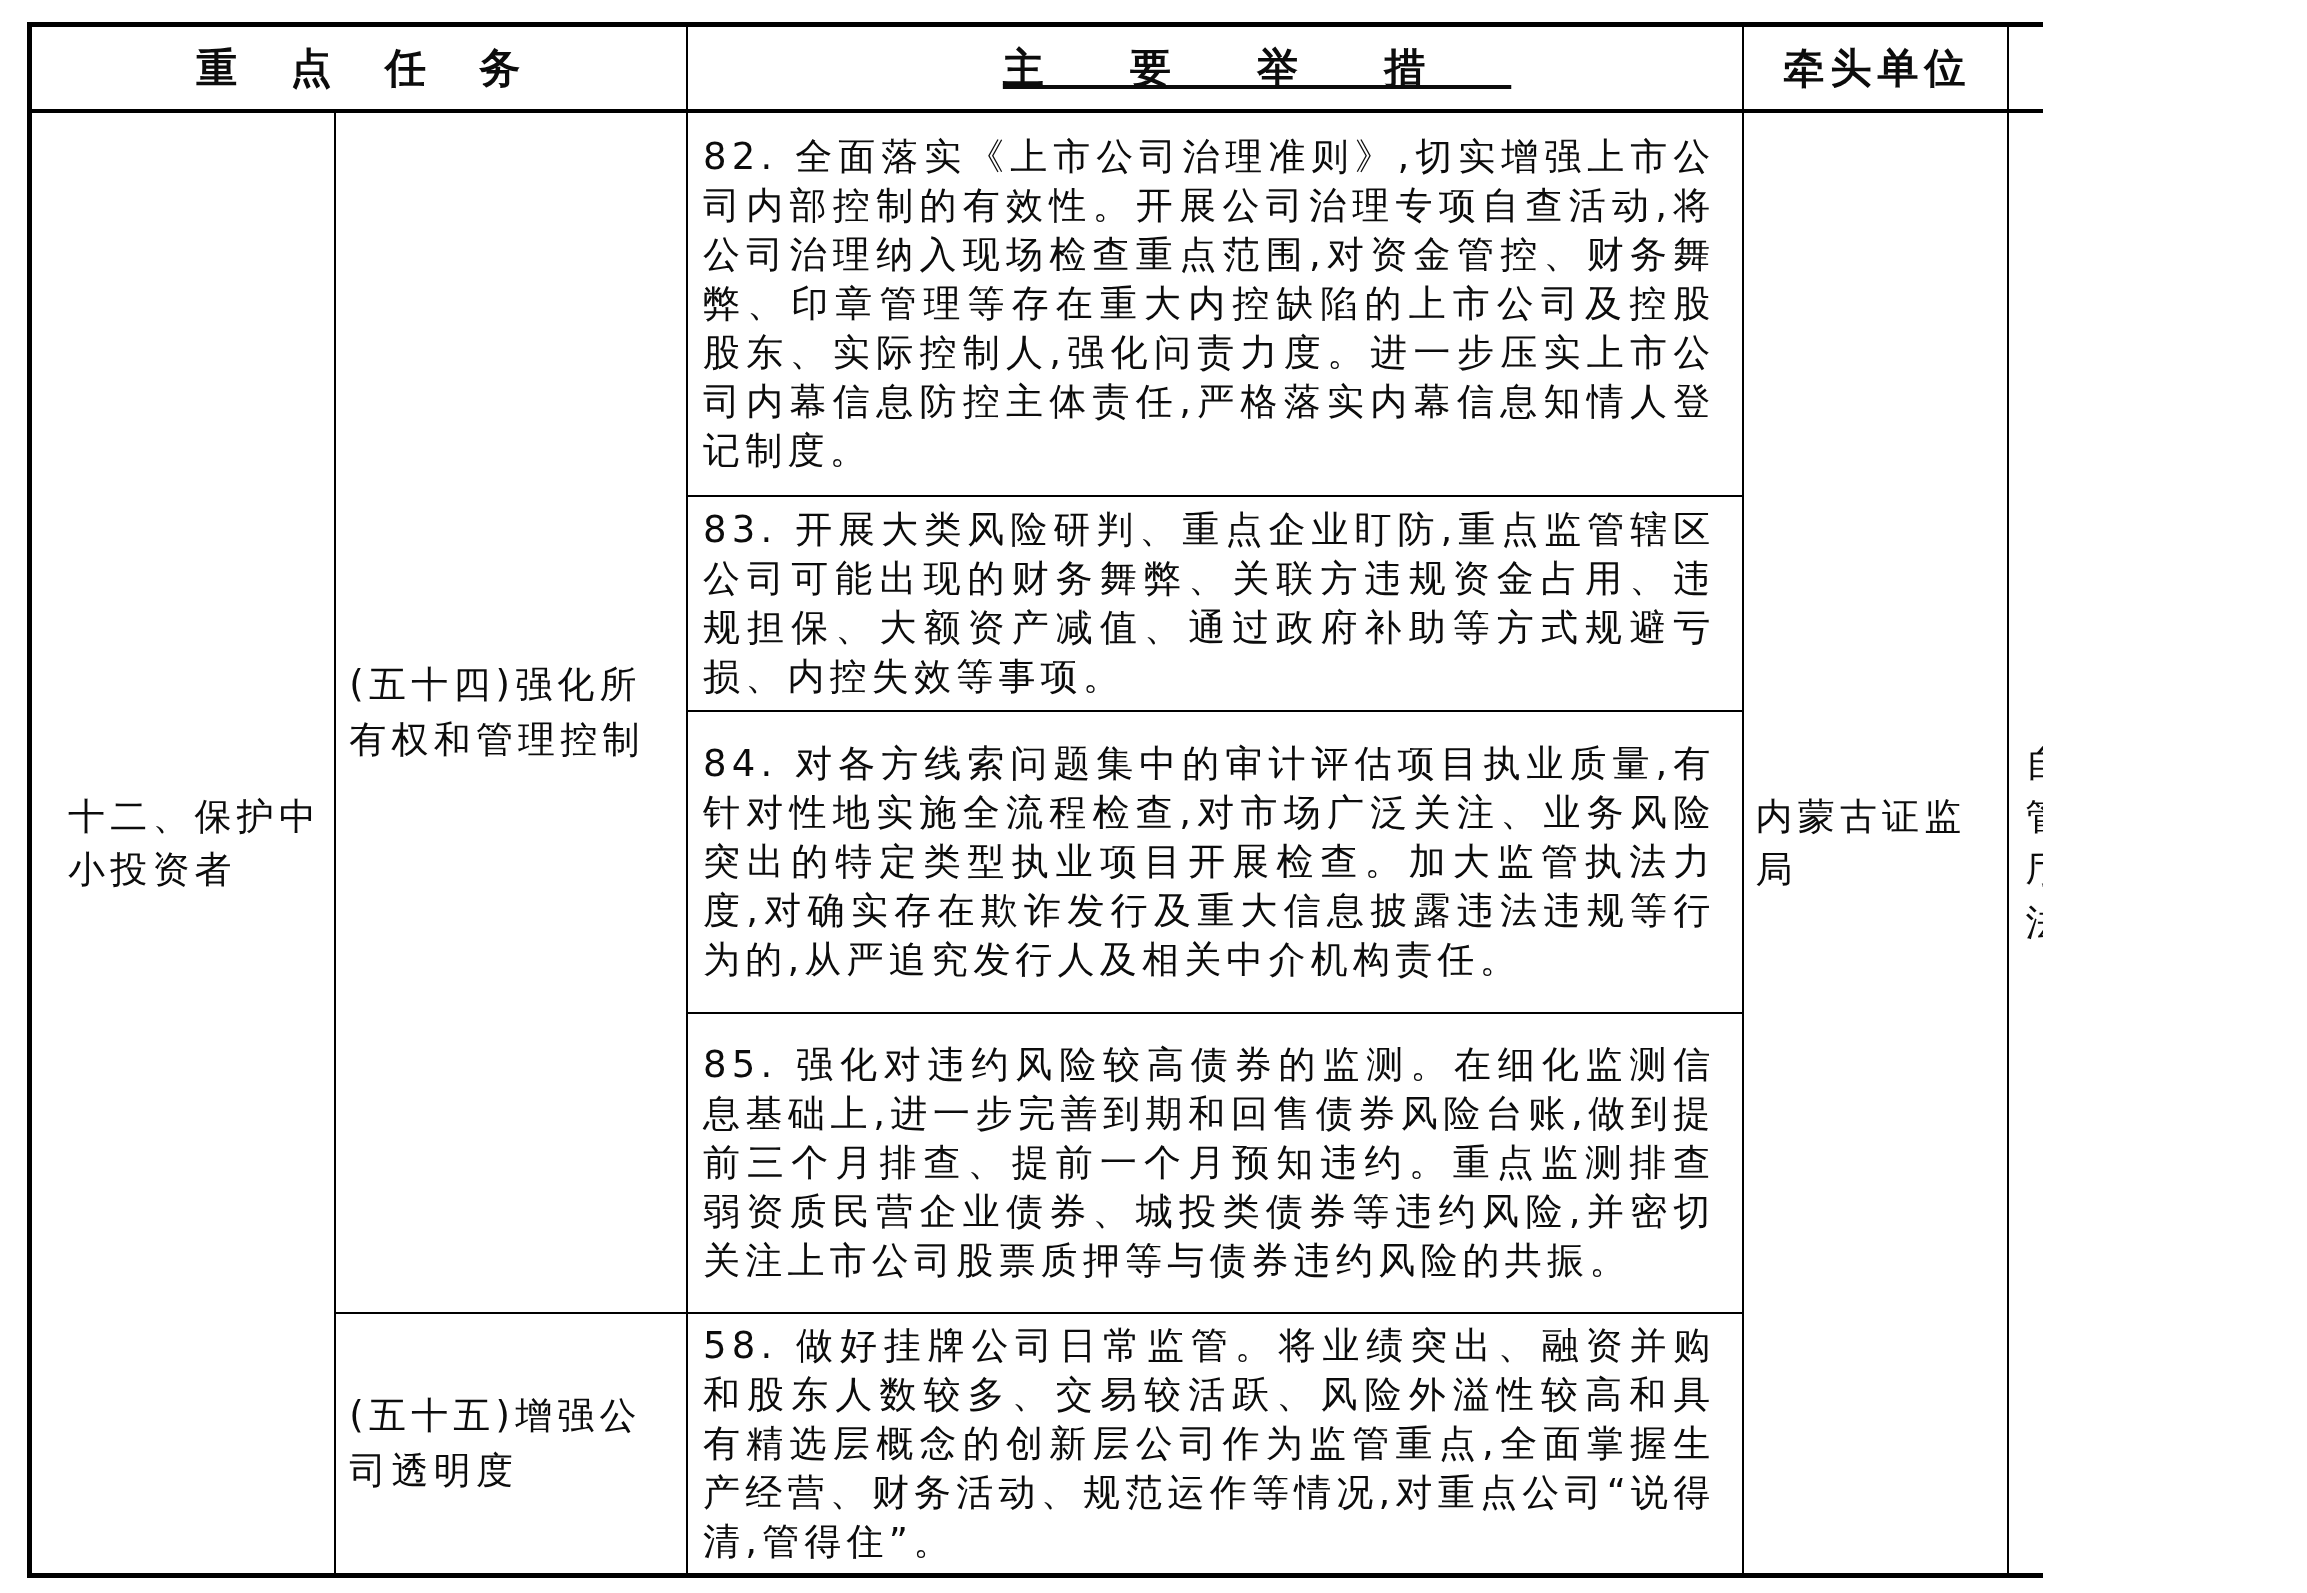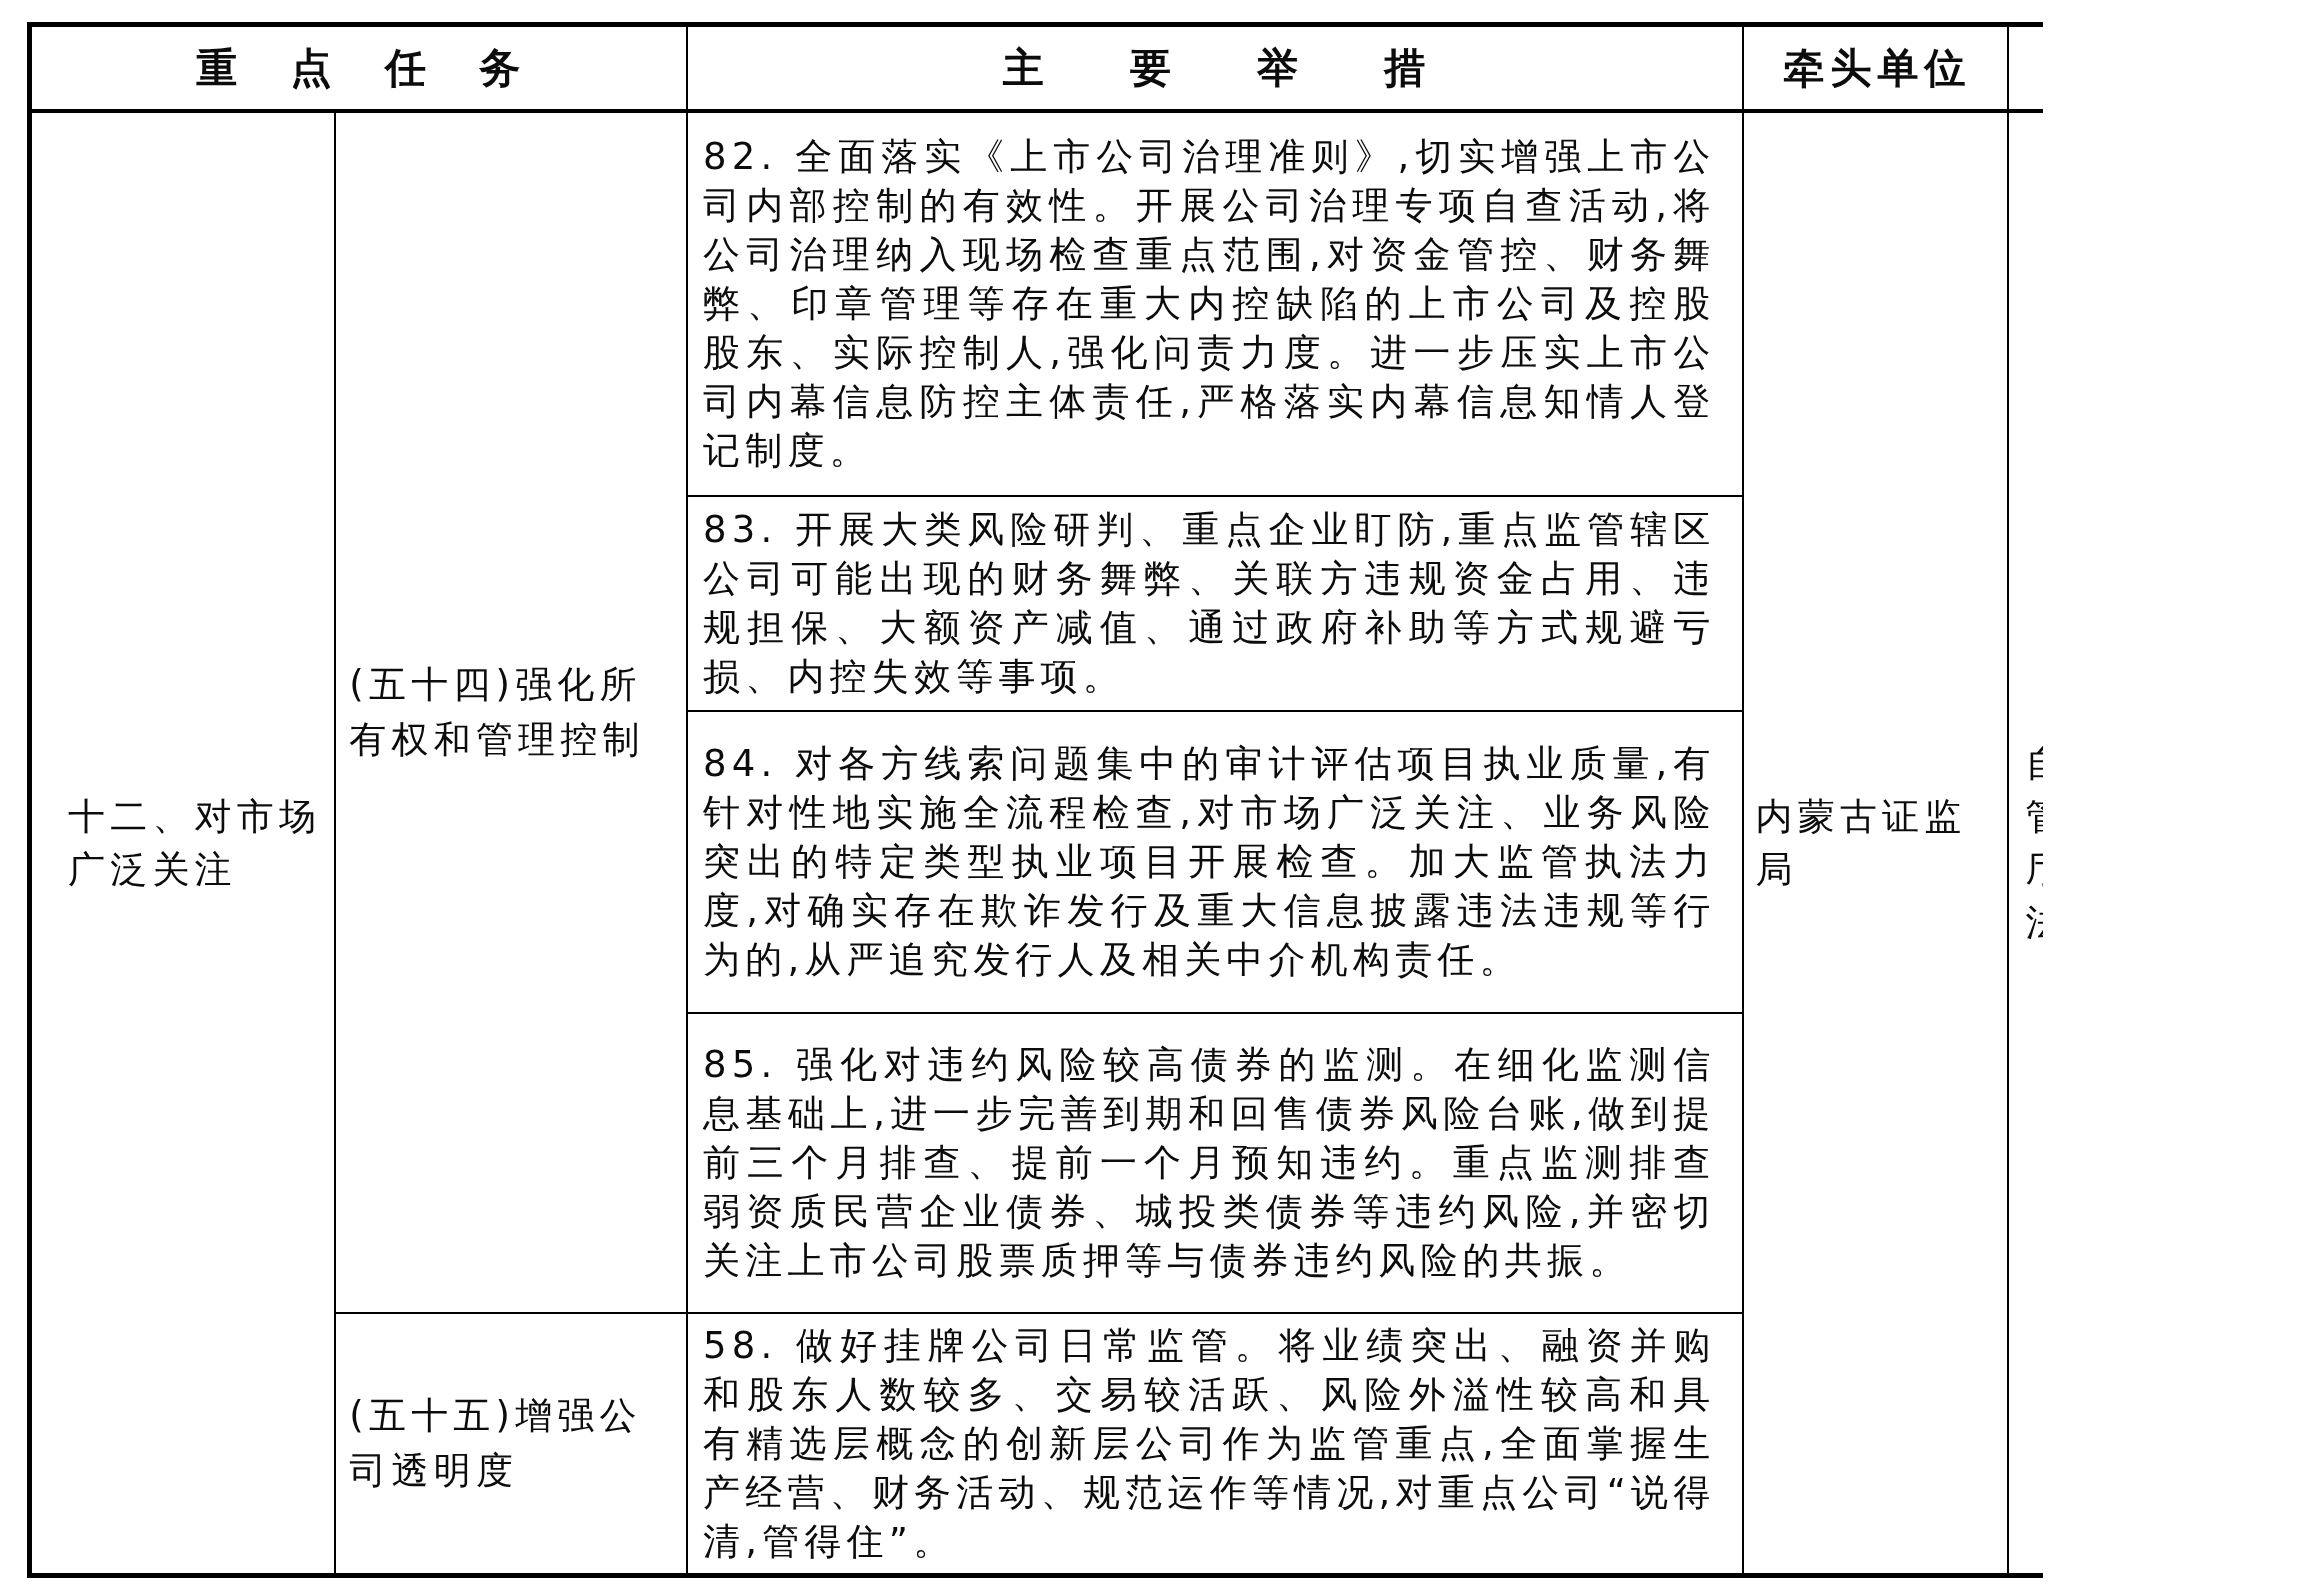--- a/index.html
+++ b/index.html
@@ -32,21 +32,21 @@
   }
   tr.header-row td {
     border-bottom: 4.3px solid #000;
     font-weight: bold;
     font-size: 41px;
     text-align: center;
     vertical-align: middle;
     white-space: nowrap;
   }
   .hdr-wide-a { letter-spacing: 1.30em; padding-left: 1.30em; }
-  .hdr-wide-b { letter-spacing: 2.10em; padding-left: 2.10em; }
+  .hdr-wide-b { letter-spacing: 2.10em; padding-left: 2.10em; text-decoration: underline; }
   .hdr-tight  { letter-spacing: 6px;    padding-left: 6px; font-family: Liberation Serif, serif; }
   .cell {
     font-size: 37px;
     letter-spacing: 5.2px;
     vertical-align: middle;
     margin-left: 39px;
   }
   .measure-cell {
     line-height: 49px;
     text-align: justify;
@@ -83,21 +83,21 @@
     </colgroup>
     <tbody>
       <tr class="header-row" style="height:86px">
         <td colspan="2" class="hdr-wide-a">重点任务</td>
         <td class="hdr-wide-b">主要举措</td>
         <td class="hdr-tight">牵头单位</td>
         <td class="hdr-tight">配合单位</td>
       </tr>
 
       <tr style="height:385px">
-        <td rowspan="5" class="cell task-cell">十二、对市场广泛关注</td>
+        <td rowspan="5" class="cell task-cell">十二、保护中小投资者</td>
         <td rowspan="4" class="cell subtask-cell">(五十四)强化所有权和管理控制</td>
         <td class="cell measure-cell">82. 全面落实《上市公司治理准则》,切实增强上市公司内部控制的有效性。开展公司治理专项自查活动,将公司治理纳入现场检查重点范围,对资金管控、财务舞弊、印章管理等存在重大内控缺陷的上市公司及控股股东、实际控制人,强化问责力度。进一步压实上市公司内幕信息防控主体责任,严格落实内幕信息知情人登记制度。</td>
         <td rowspan="5" class="cell lead-cell">内蒙古证监局</td>
         <td rowspan="5" class="cell support-cell">自治区市场监管局、公安厅、高级人民法院</td>
       </tr>
 
       <tr style="height:215px">
         <td class="cell measure-cell">83. 开展大类风险研判、重点企业盯防,重点监管辖区公司可能出现的财务舞弊、关联方违规资金占用、违规担保、大额资产减值、通过政府补助等方式规避亏损、内控失效等事项。</td>
       </tr>
 

